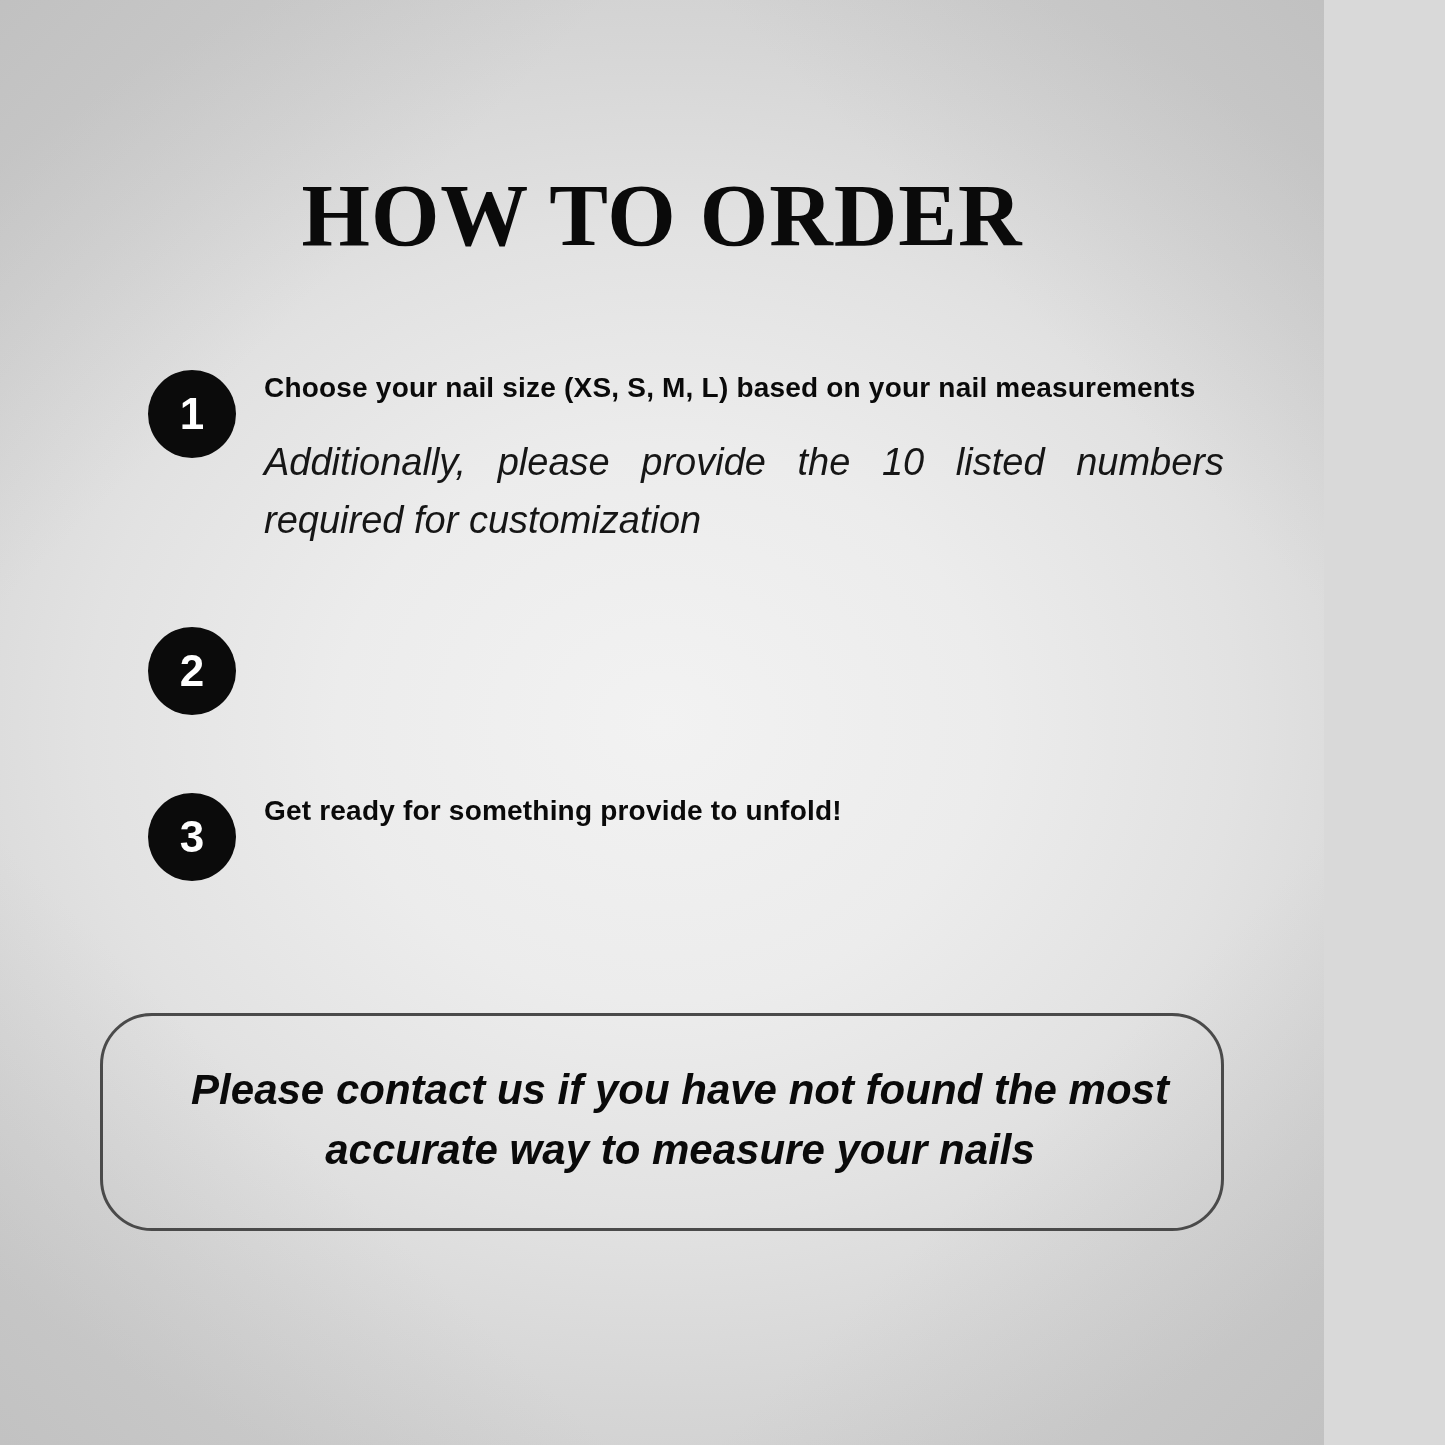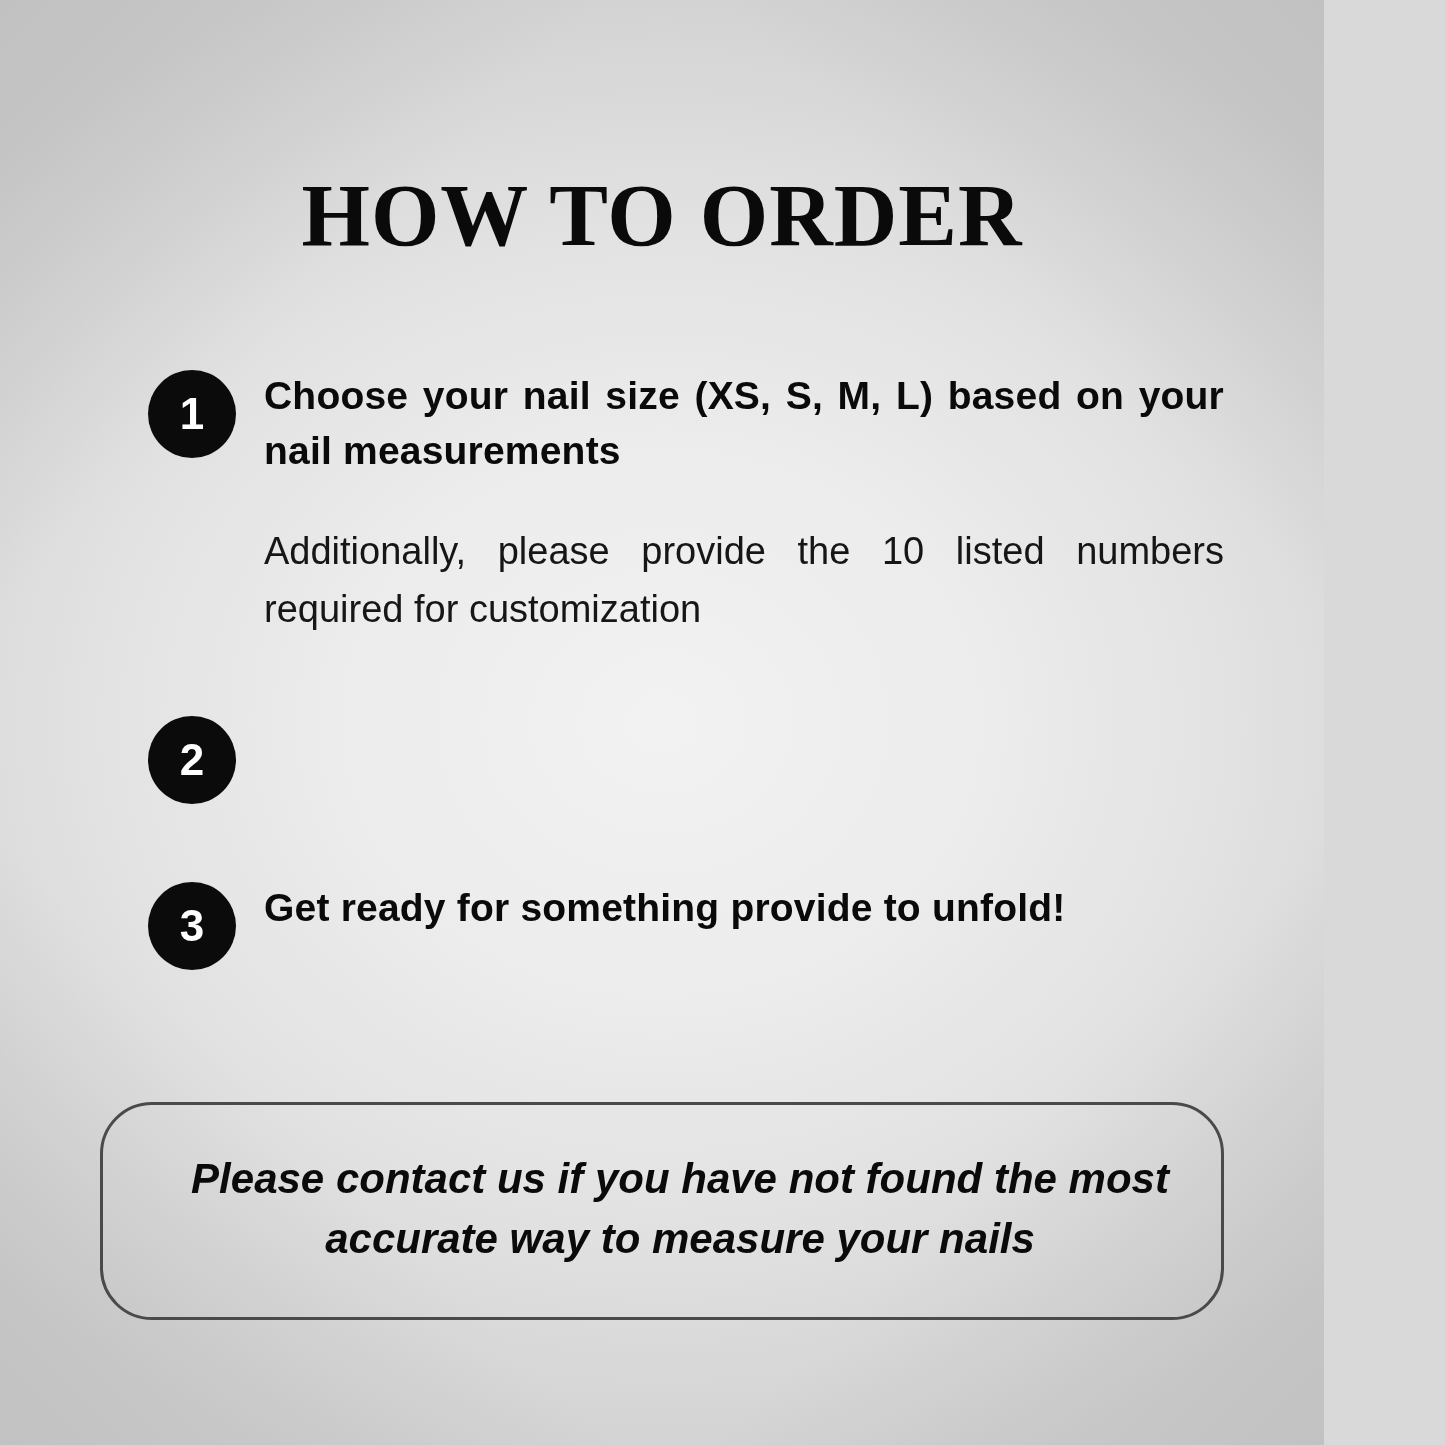--- a/index.html
+++ b/index.html
@@ -79,35 +79,36 @@
     font-family: "Liberation Sans", sans-serif;
     margin-top: 2px;
   }
 
   .step-body {
     flex: 1 1 auto;
     max-width: 1030px;
   }
 
   .step-text {
-    font-size: 39px;
+    font-size: 28px;
     font-weight: 700;
     line-height: 1.42;
     color: #0a0a0a;
     text-align: justify;
     text-justify: inter-word;
     letter-spacing: 0.2px;
   }
   .step-text.nojustify {
     text-align: left;
   }
 
   .step-sub {
-    margin-top: 44px;
+    margin-top: 26px;
     font-size: 38px;
+    font-style: italic;
     font-weight: 400;
     line-height: 1.52;
     color: #161616;
     text-align: justify;
     text-justify: inter-word;
   }
 
   .gap-2 { margin-top: 76px; }
   .gap-3 { margin-top: 76px; }
 

